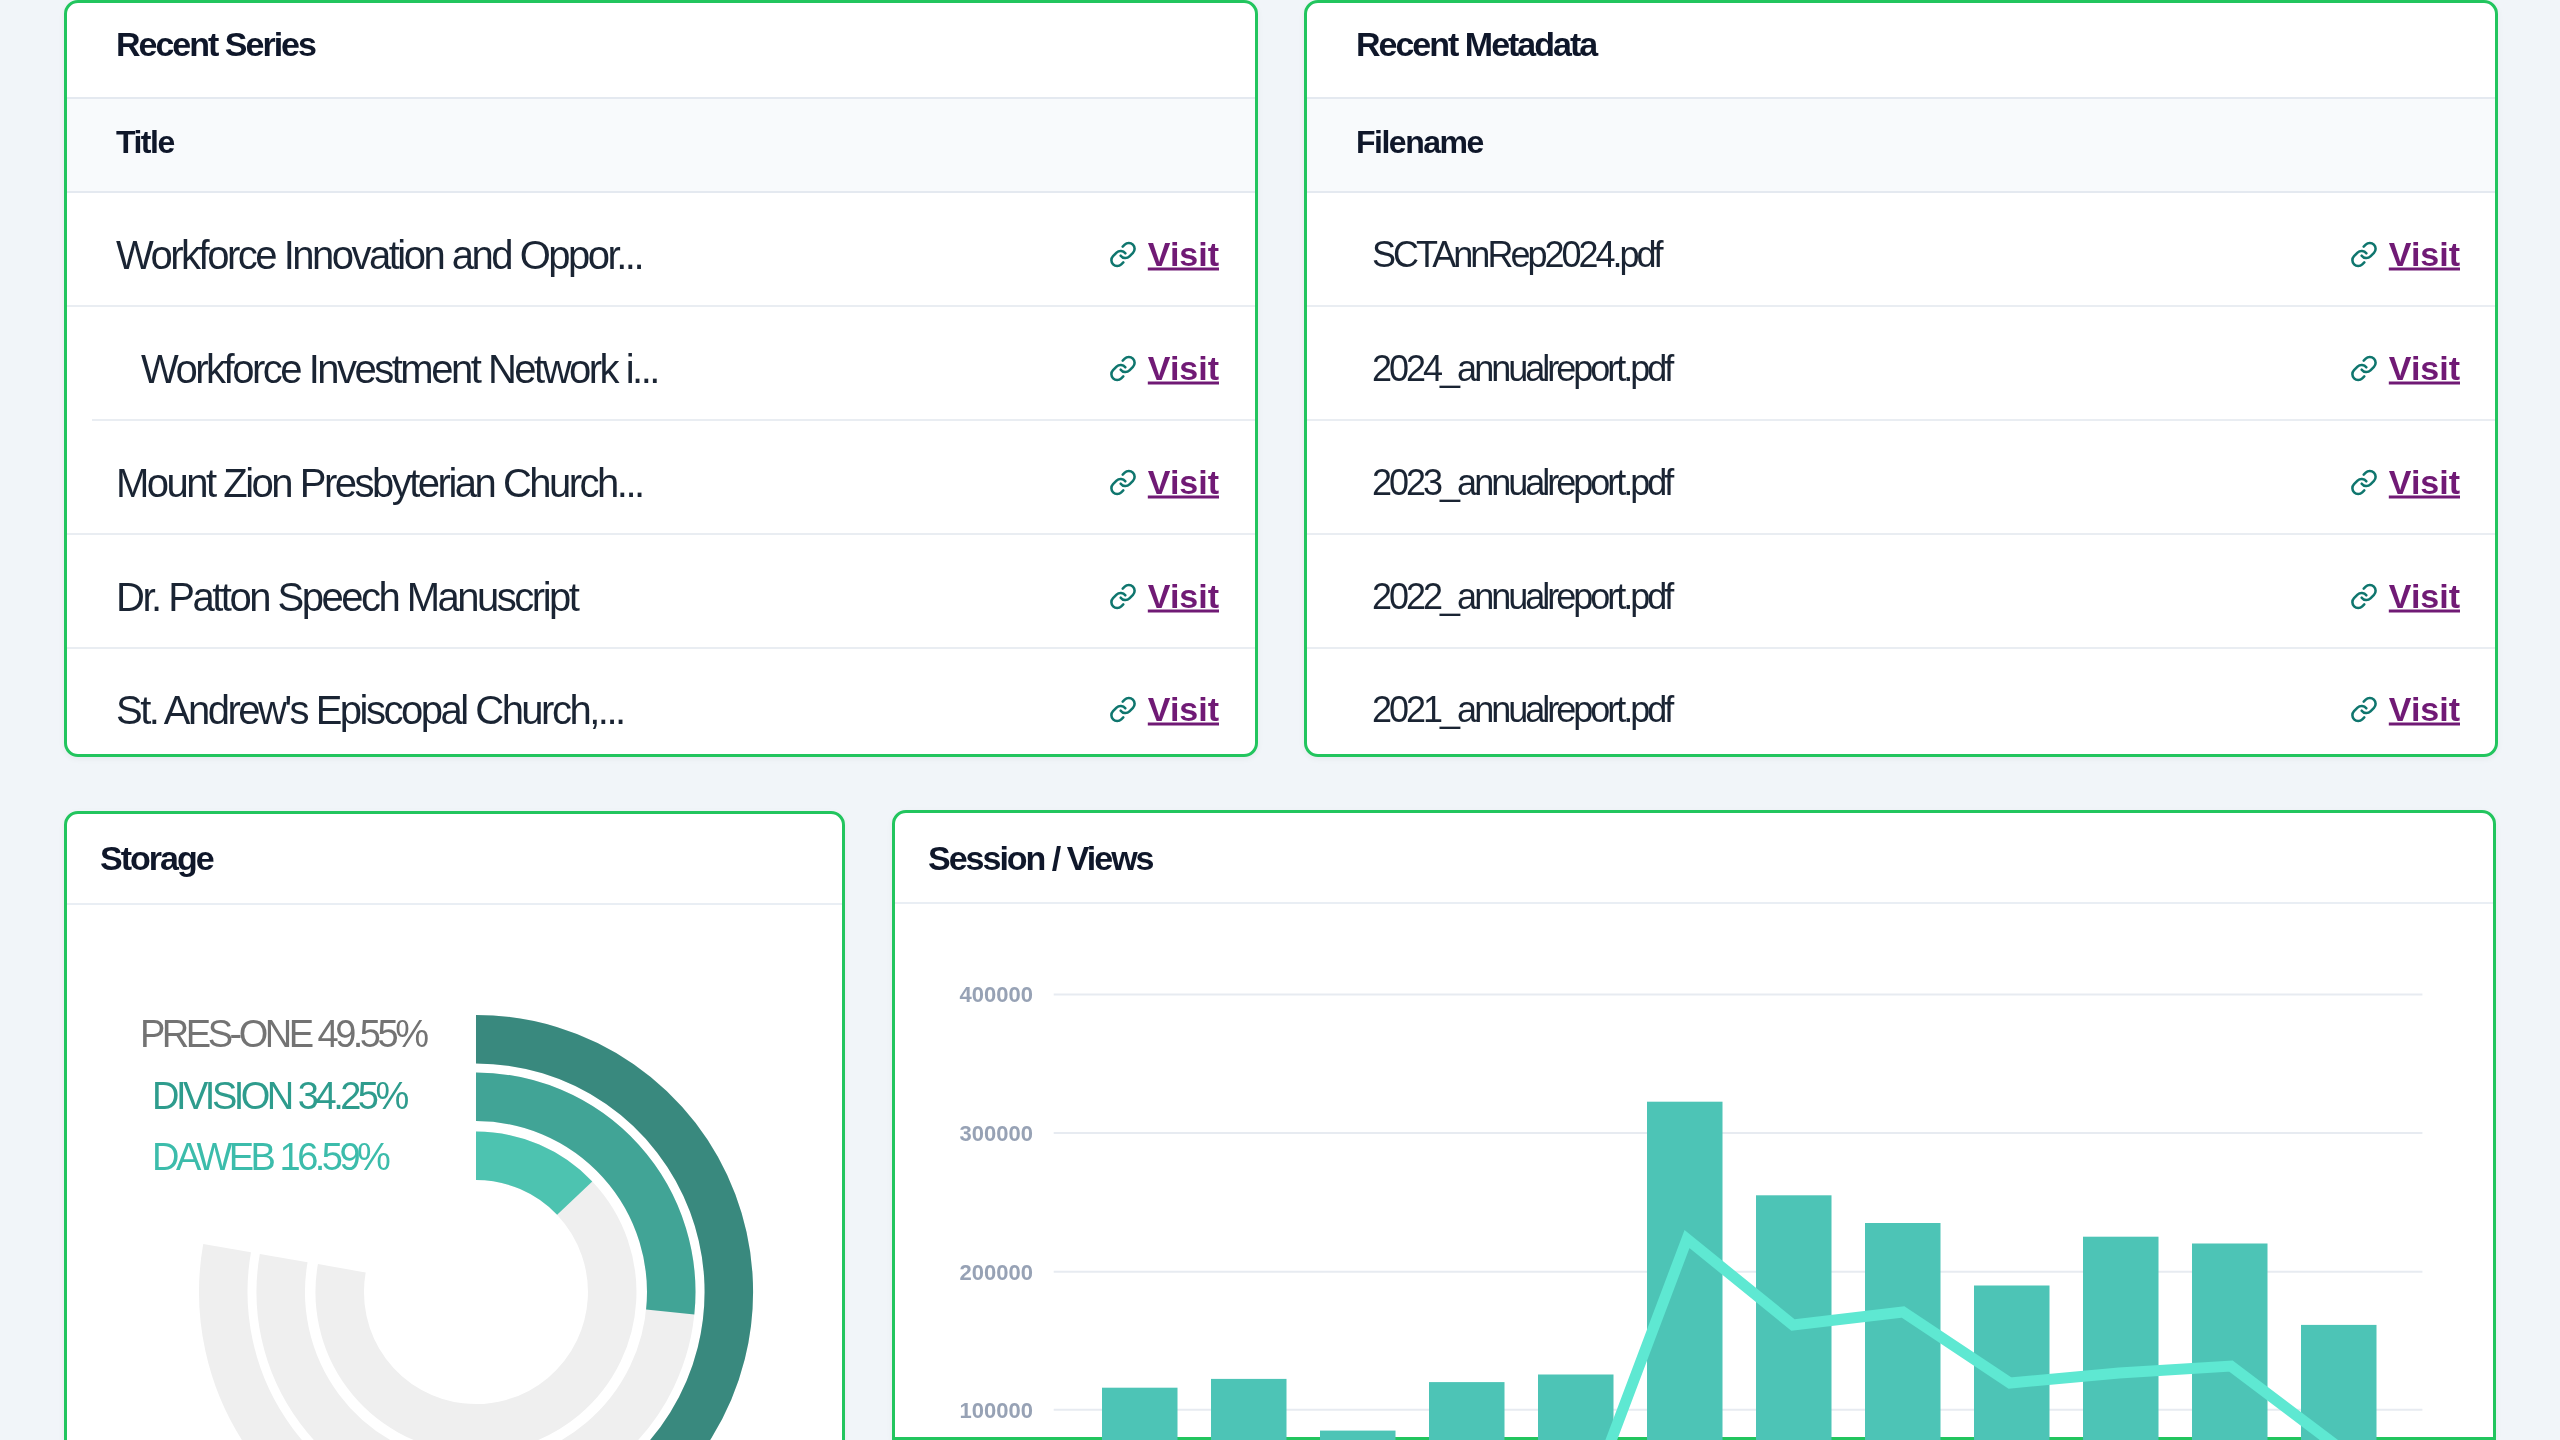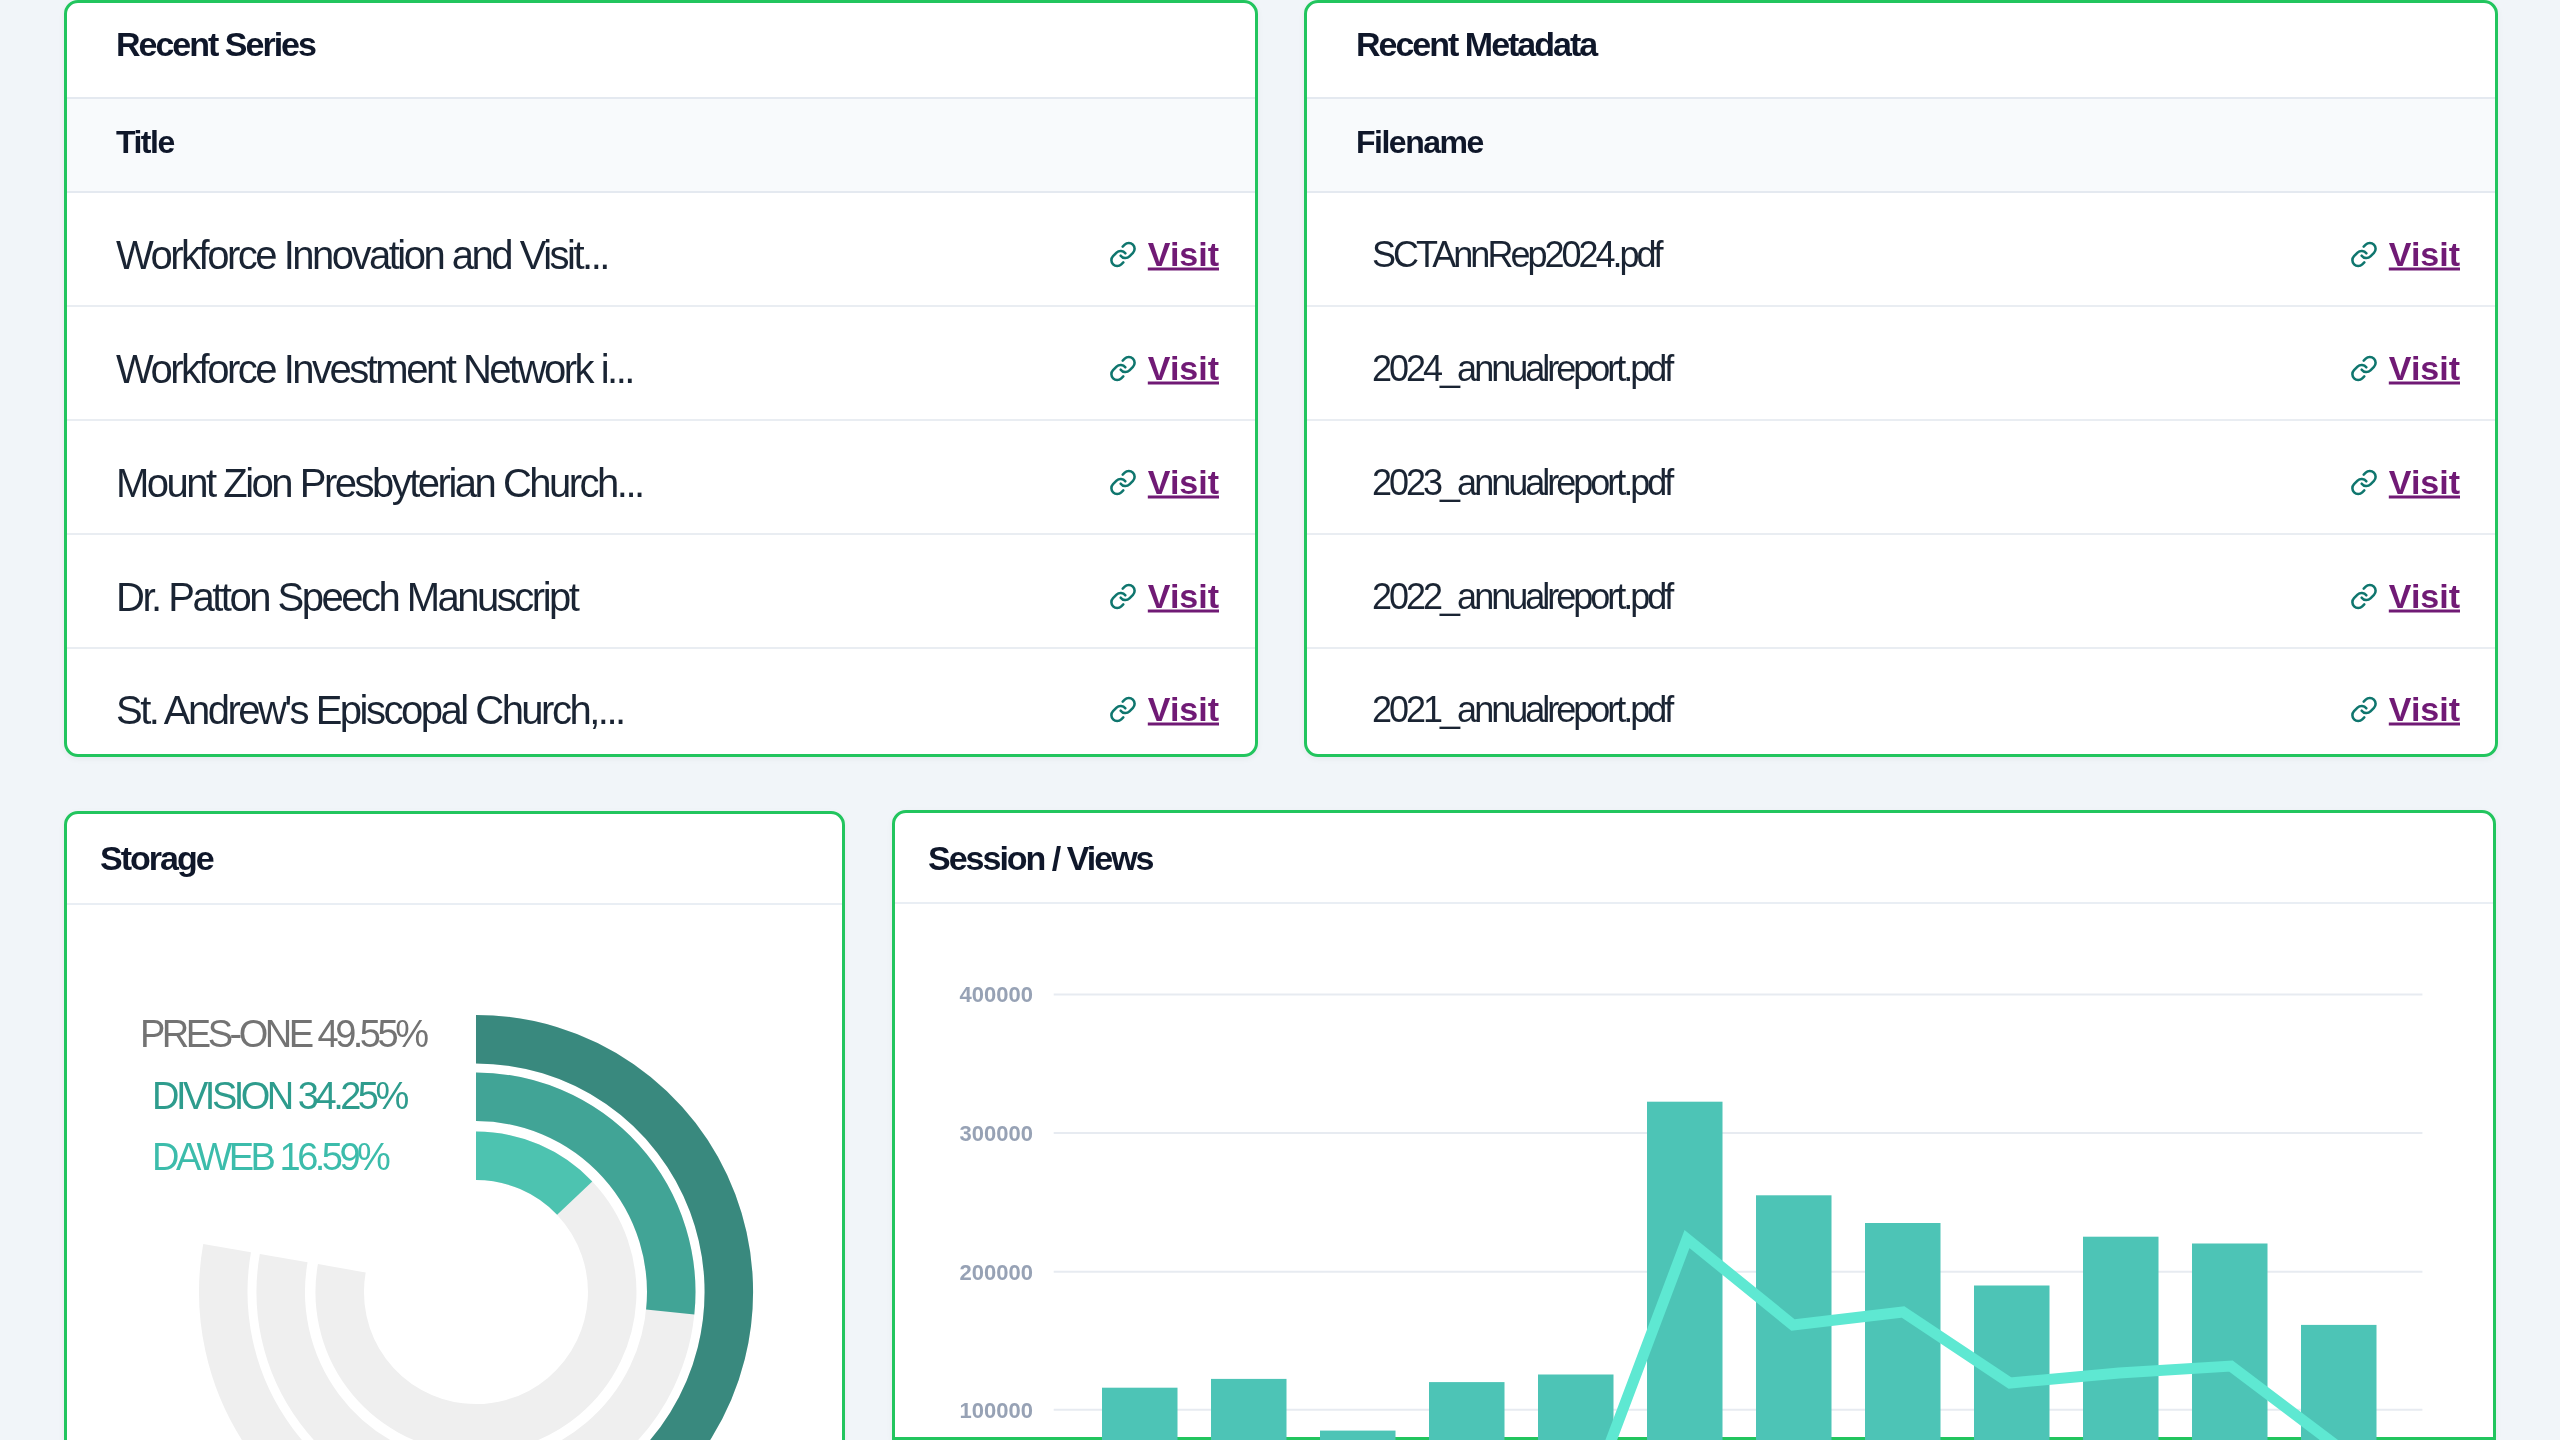--- a/index.html
+++ b/index.html
@@ -20,30 +20,30 @@
 </style>
 </head>
 <body>
 
 <div class="card" style="left:64px; top:0px; width:1194px; height:757px;">
   <div class="ctitle" style="left:49px; top:22px;">Recent Series</div>
   <div class="thead" style="top:94px; height:96px;">
       <span>Title</span>
     </div>
   <div class="row" style="top:190px;">
-      <span class="rtext">Workforce Innovation and Visit...</span>
+      <span class="rtext">Workforce Innovation and Oppor...</span>
     <div class="visit" style="right:36px;">
         <svg width="28" height="28" viewBox="0 0 24 24" fill="none" stroke="#0f766e" stroke-width="2.2" stroke-linecap="round" stroke-linejoin="round">
           <path d="M10 13a5 5 0 0 0 7.54.54l3-3a5 5 0 0 0-7.07-7.07l-1.72 1.71"></path>
           <path d="M14 11a5 5 0 0 0-7.54-.54l-3 3a5 5 0 0 0 7.07 7.07l1.71-1.71"></path>
         </svg>
         <span>Visit</span>
       </div>
     </div>
-  <div class="row" style="top:304px;">
+  <div class="row" style="top:304px;margin-left:25px;">
       <span class="rtext">Workforce Investment Network i...</span>
     <div class="visit" style="right:36px;">
         <svg width="28" height="28" viewBox="0 0 24 24" fill="none" stroke="#0f766e" stroke-width="2.2" stroke-linecap="round" stroke-linejoin="round">
           <path d="M10 13a5 5 0 0 0 7.54.54l3-3a5 5 0 0 0-7.07-7.07l-1.72 1.71"></path>
           <path d="M14 11a5 5 0 0 0-7.54-.54l-3 3a5 5 0 0 0 7.07 7.07l1.71-1.71"></path>
         </svg>
         <span>Visit</span>
       </div>
     </div>
   <div class="row" style="top:418px;">

